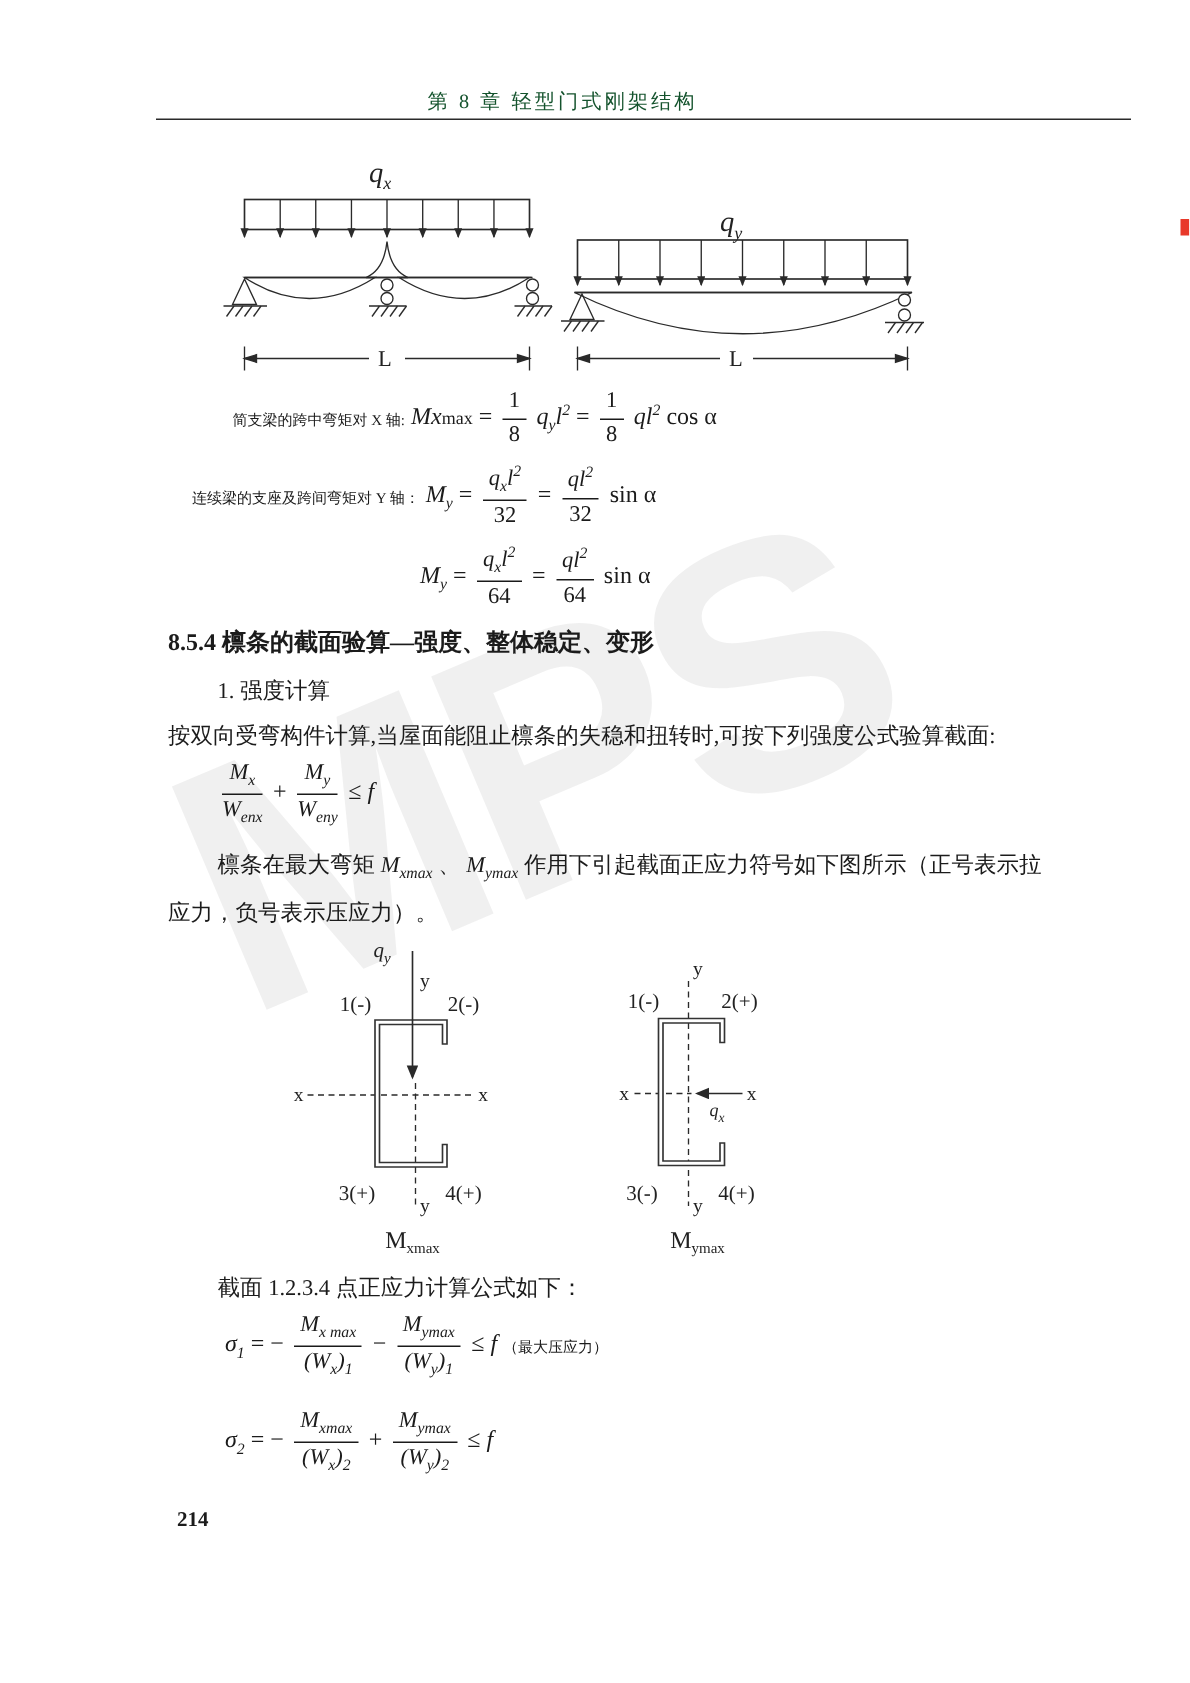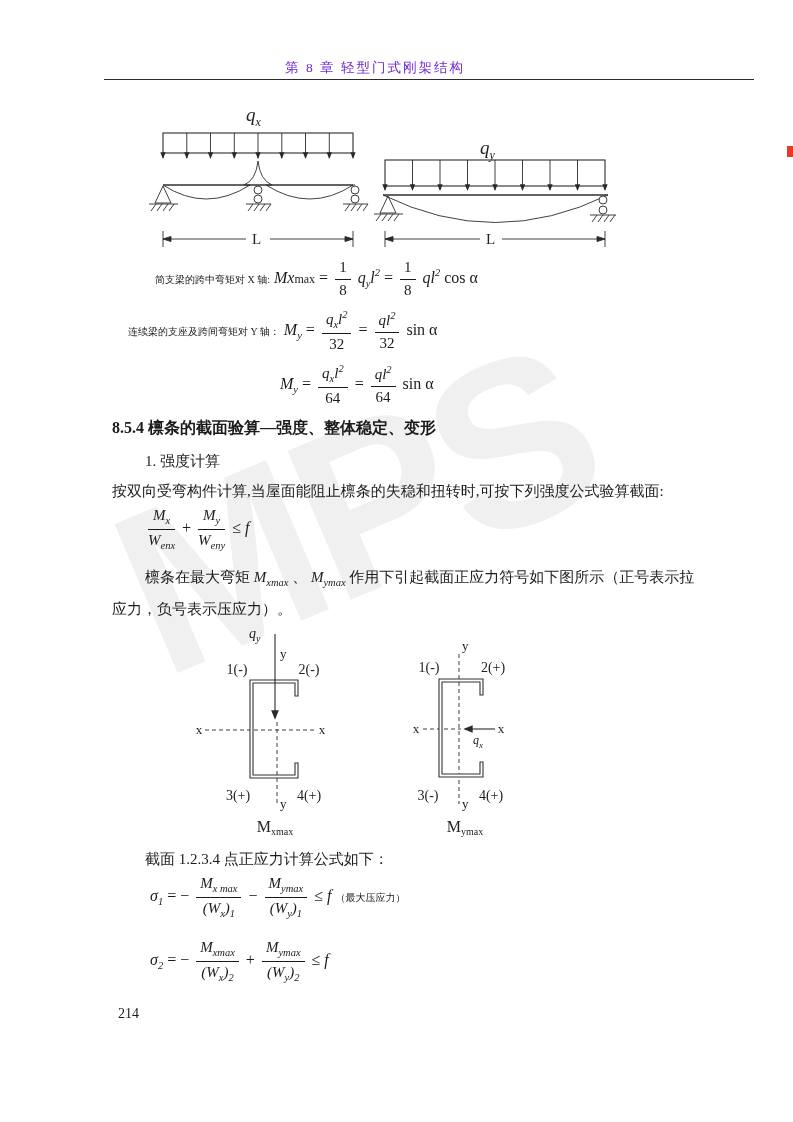--- a/index.html
+++ b/index.html
@@ -1,39 +1,39 @@
 <!DOCTYPE html>
 <html><head>
 <meta charset="utf-8">
 <style>
   html,body{margin:0;padding:0;background:#ffffff;}
   #page{position:relative;width:793px;height:1122px;background:#ffffff;overflow:hidden;
         font-family:"Liberation Serif","DejaVu Serif",serif;color:#1b1b1b;}
   
   .header-title{position:absolute;top:59px;left:0;width:750px;text-align:center;
-                font-size:13.5px;letter-spacing:2px;color:#6d28d9;}
+                font-size:13.5px;letter-spacing:2px;color:#14532d;}
   .header-rule{position:absolute;top:79px;left:104px;width:650px;border-top:1.7px solid #2a2a2a;}
   
   .watermark{position:absolute;left:95px;top:360px;width:520px;height:300px;
              transform:rotate(-23deg);font-family:"Liberation Sans","DejaVu Sans",sans-serif;
              font-size:235px;font-weight:bold;color:rgba(90,90,90,0.09);letter-spacing:-8px;
              line-height:300px;text-align:center;pointer-events:none;}
   .edge-mark{position:absolute;right:0;top:146px;width:6px;height:11px;background:#e8392a;}
   
   .txt{position:absolute;font-size:15px;line-height:1.55;white-space:nowrap;}
   .cn{font-style:normal;font-size:10px;margin-top:40px;}
   .fx{position:absolute;font-size:16px;white-space:nowrap;}
   .fx i, .txt i{font-family:inherit;}
   sub,sup{font-size:10.5px;font-style:italic;}
   .rm{font-style:normal;}
   .frac{display:inline-block;text-align:center;vertical-align:middle;margin:0 3px;font-size:15px;}
   .frac .num{display:block;border-bottom:1.1px solid #1a1a1a;padding:0 4px 1px;line-height:1.3;}
   .frac .den{display:block;padding-top:1px;line-height:1.3;}
   .heading854{position:absolute;left:112px;top:418px;font-size:16px;font-weight:bold;white-space:nowrap;}
-  .page-number{position:absolute;left:118px;top:1006px;font-size:14px;}
+  .page-number{position:absolute;left:118px;top:1006px;font-size:14px;font-weight:bold;}
   svg{position:absolute;overflow:visible;}
   svg text{font-family:"Liberation Serif","DejaVu Serif",serif;fill:#222;}
   .sline{stroke:#2a2a2a;stroke-width:1.1;fill:none;}
   .thin{stroke:#2a2a2a;stroke-width:0.9;fill:none;}
   .dash{stroke:#2a2a2a;stroke-width:0.9;fill:none;stroke-dasharray:4 3;}
 </style>
 </head>
 <body>
 
 <div id="page">

